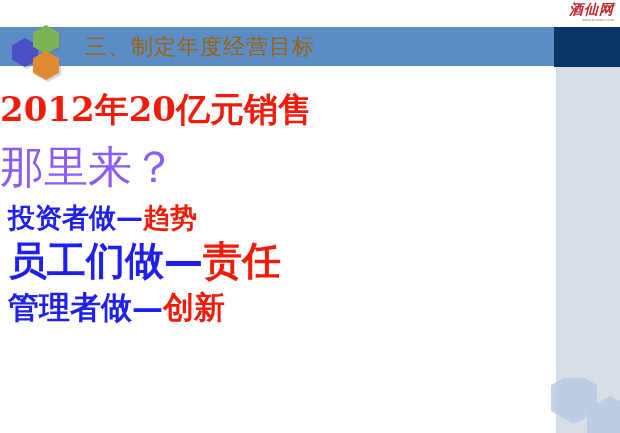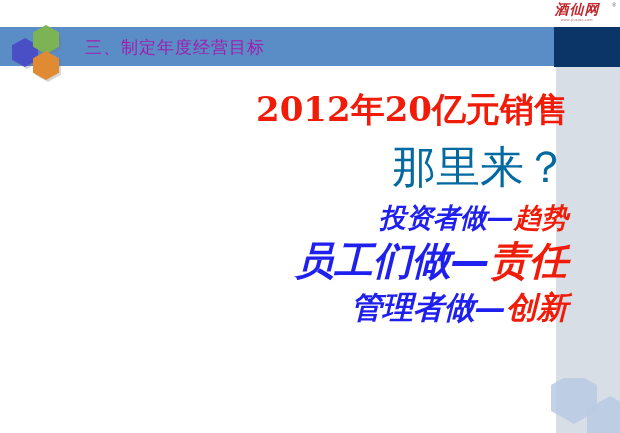--- a/index.html
+++ b/index.html
@@ -43,23 +43,23 @@
     height: 39px;
     background: #5a8cc6;
   }
   .header-title {
     position: absolute;
     left: 85px;
     top: 28px;
     height: 38px;
     line-height: 38px;
     font-family: "DejaVu Sans", "Liberation Sans", sans-serif;
-    font-size: 17px;
+    font-size: 22px;
     font-weight: 400;
-    color: #a21caf;
+    color: #a16207;
     letter-spacing: 1px;
     white-space: nowrap;
   }
 
   
   .hex-cluster {
     position: absolute;
     left: 8px;
     top: 20px;
     width: 60px;
@@ -86,21 +86,21 @@
   .hex-green-s  { left: 27px; top: 7px;  }
   .hex-orange-s { left: 27px; top: 33px; }
 
   
   .brand-logo {
     position: absolute;
     right: 6px;
     top: 2px;
     width: 74px;
     height: 24px;
-    text-align: center;
+    text-align: right;
   }
   .brand-logo .brand-cn {
     display: block;
     font-family: "DejaVu Sans", "Liberation Sans", sans-serif;
     font-size: 14px;
     font-weight: bold;
     font-style: italic;
     color: #c0272d;
     line-height: 15px;
     letter-spacing: 1px;
@@ -117,49 +117,48 @@
     position: absolute;
     right: -2px;
     top: 0px;
     font-size: 5px;
     color: #555;
   }
 
   
   .body-text {
     position: absolute;
-    left: 12px;
+    left: 0;
     top: 86px;
     width: 556px;
-    text-align: right;
+    text-align: left;
   }
   .line-red-title {
     font-family: "DejaVu Serif", "Liberation Serif", serif;
     font-size: 34px;
     font-weight: bold;
     color: #f01c09;
     line-height: 46px;
     white-space: nowrap;
   }
   .line-question {
     margin-top: 8px;
     font-family: "DejaVu Serif", "Liberation Serif", serif;
     font-size: 44px;
     font-weight: 400;
-    color: #0369a1;
+    color: #8b5cf6;
     line-height: 54px;
     white-space: nowrap;
-    padding-left: 40px;
   }
   .line-slogan {
     font-family: "DejaVu Sans", "Liberation Sans", sans-serif;
     font-weight: bold;
-    font-style: italic;
     color: #2020ee;
     white-space: nowrap;
+    padding-left: 8px;
   }
   .slogan-1 { font-size: 27px; line-height: 36px; margin-top: 6px; }
   .slogan-2 { font-size: 31px; line-height: 42px; }
   .slogan-3 { font-size: 39px; line-height: 50px; }
   .accent-red { color: #f01c09; }
   .dash-blue  { color: #2020ee; }
 
   
   .watermark {
     position: absolute;

